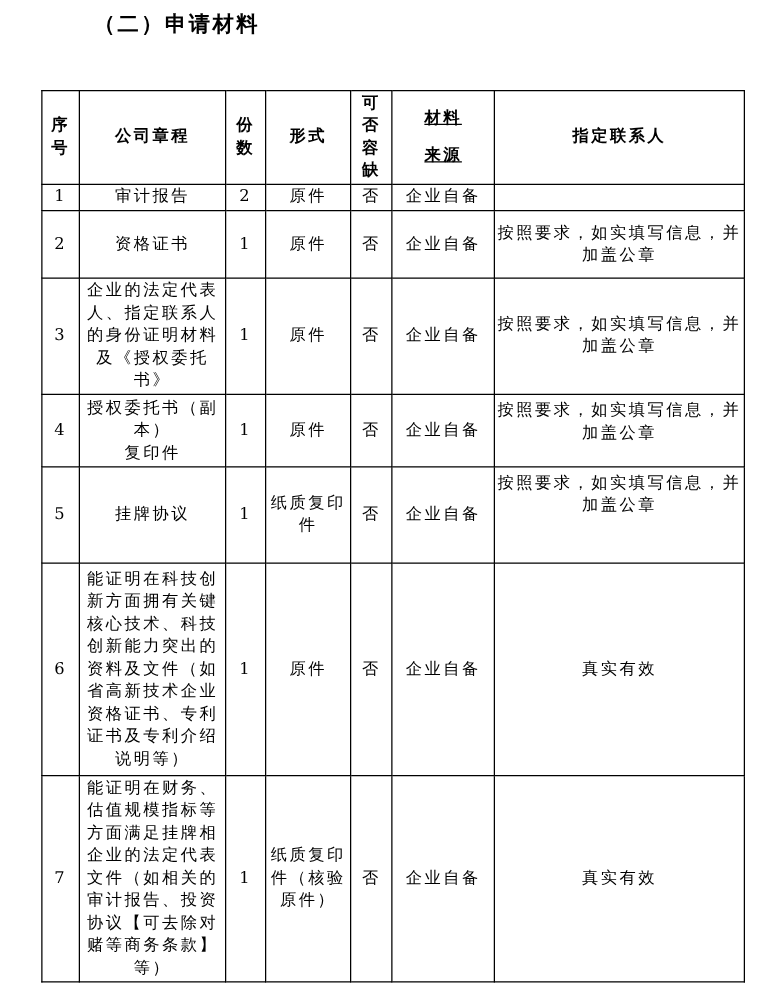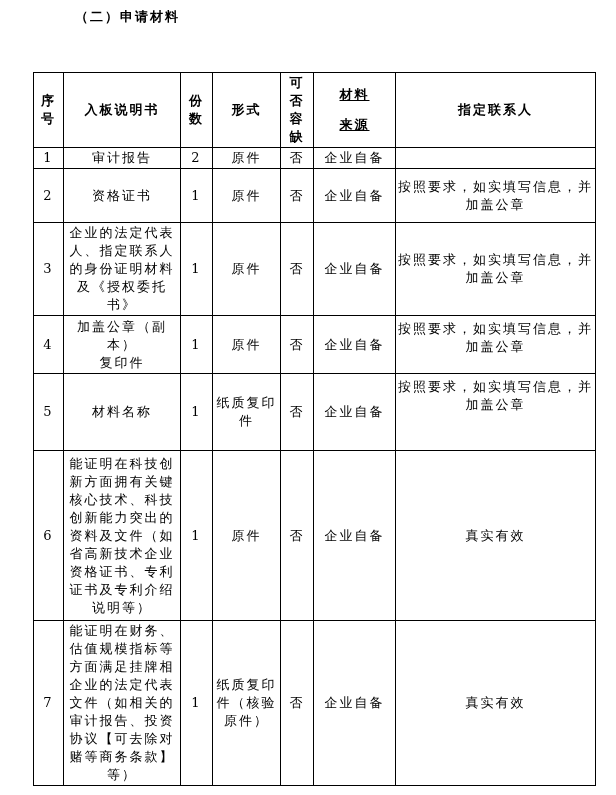--- a/index.html
+++ b/index.html
@@ -12,21 +12,21 @@
     background: #ffffff;
     color: #000000;
     font-family: "DejaVu Serif", "Liberation Serif", serif;
     position: relative;
     overflow: hidden;
   }
   .section-title {
     position: absolute;
     left: 75px;
     top: 8px;
-    font-size: 13px;
+    font-size: 17px;
     font-weight: bold;
     letter-spacing: 2px;
     white-space: pre-line;
   }
   table.materials {
     position: absolute;
     left: 33px;
     top: 72px;
     width: 562px;
     border-collapse: collapse;
@@ -76,21 +76,21 @@
     <col style="width:68px">
     <col style="width:33px">
     <col style="width:82px">
     <col style="width:200px">
   </colgroup>
 
   <tbody>
       <tr class="hrow">
     <th>序
 号</th>
-    <th>入板说明书</th>
+    <th>公司章程</th>
     <th>份
 数</th>
     <th>形式</th>
     <th>可
 否
 容
 缺</th>
     <th class="src-header">材料
 来源</th>
     <th>指定联系人</th>
@@ -126,33 +126,33 @@
     <td>1</td>
     <td>原件</td>
     <td>否</td>
     <td>企业自备</td>
     <td>按照要求，如实填写信息，并
 加盖公章</td>
   </tr>
 
   <tr class="row-4">
     <td>4</td>
-    <td>加盖公章（副本）
+    <td>授权委托书（副本）
 复印件</td>
     <td>1</td>
     <td>原件</td>
     <td>否</td>
     <td>企业自备</td>
     <td class="vtop">按照要求，如实填写信息，并
 加盖公章</td>
   </tr>
 
   <tr class="row-5">
     <td>5</td>
-    <td>材料名称</td>
+    <td>挂牌协议</td>
     <td>1</td>
     <td>纸质复印
 件</td>
     <td>否</td>
     <td>企业自备</td>
     <td class="vtop">按照要求，如实填写信息，并
 加盖公章</td>
   </tr>
 
   <tr class="row-6">

